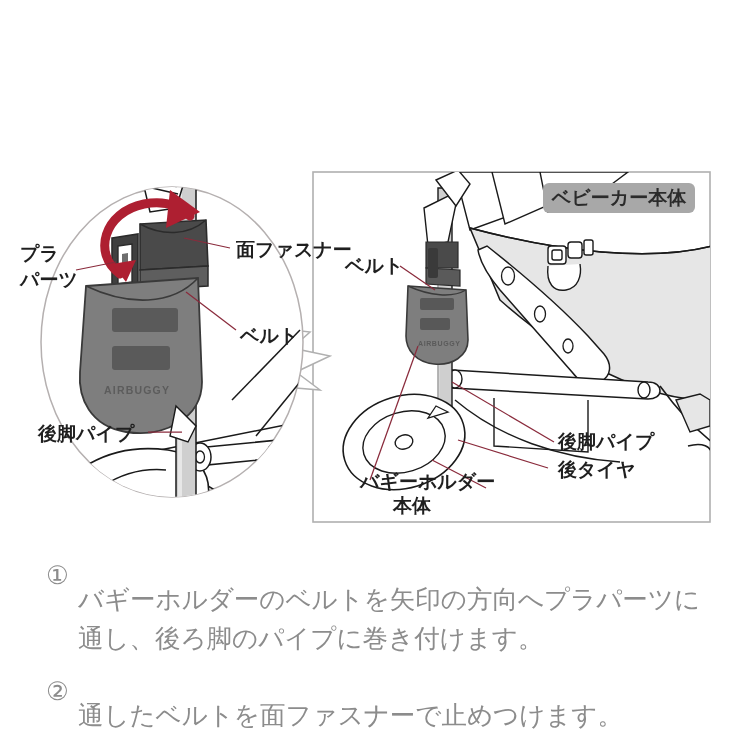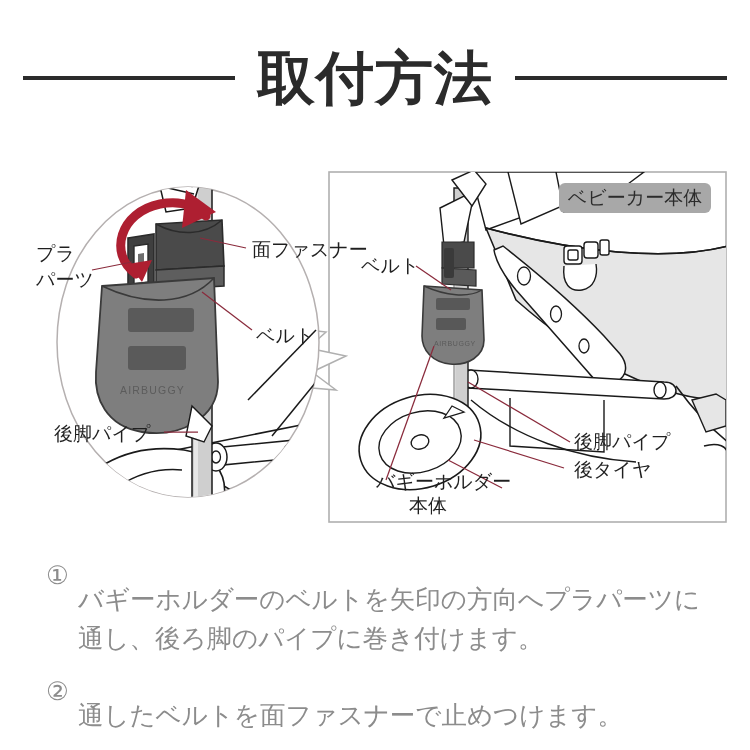--- a/index.html
+++ b/index.html
@@ -49,24 +49,25 @@
     color: #2b2b2b;
     letter-spacing: 1px;
     line-height: 1;
     white-space: nowrap;
     font-family: "DejaVu Sans", "Liberation Sans", sans-serif;
   }
 
   
   .stage {
     position: absolute;
-    left: 16px;
+    left: 0;
     top: 150px;
     width: 644px;
     height: 392px;
+    font-weight: bold;
   }
   .stage svg { display: block; }
 
   
   .steps {
     position: absolute;
     left: 46px;
     top: 556px;
     width: 660px;
   }
@@ -86,25 +87,20 @@
   .step-text {
     flex: 1 1 auto;
     margin-top: 24px;
   }
 </style>
 </head>
 <body>
 
 <div id="page">
 
-  <div class="title-band">
-    <div class="title-rule left"></div>
-    <div class="title-text">取付方法</div>
-    <div class="title-rule right"></div>
-  </div>
 
   <div class="stage">
     <svg width="750" height="392" viewBox="0 0 750 392" xmlns="http://www.w3.org/2000/svg">
       <defs>
         <clipPath id="clip-circle">
           <ellipse cx="172" cy="192" rx="131" ry="155"></ellipse>
         </clipPath>
         <clipPath id="clip-panel">
           <rect x="313" y="22" width="397" height="350"></rect>
         </clipPath>

